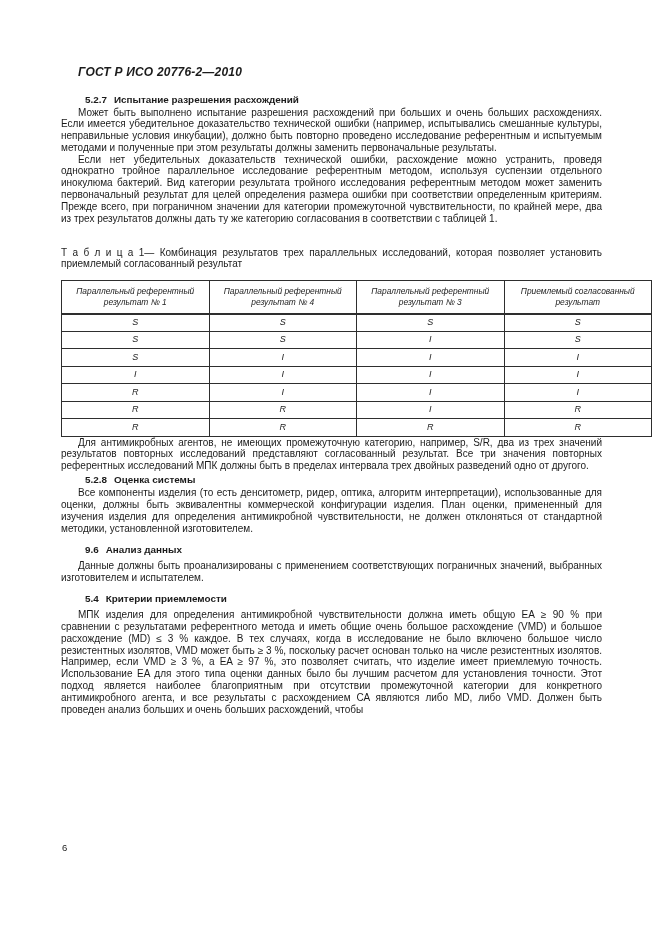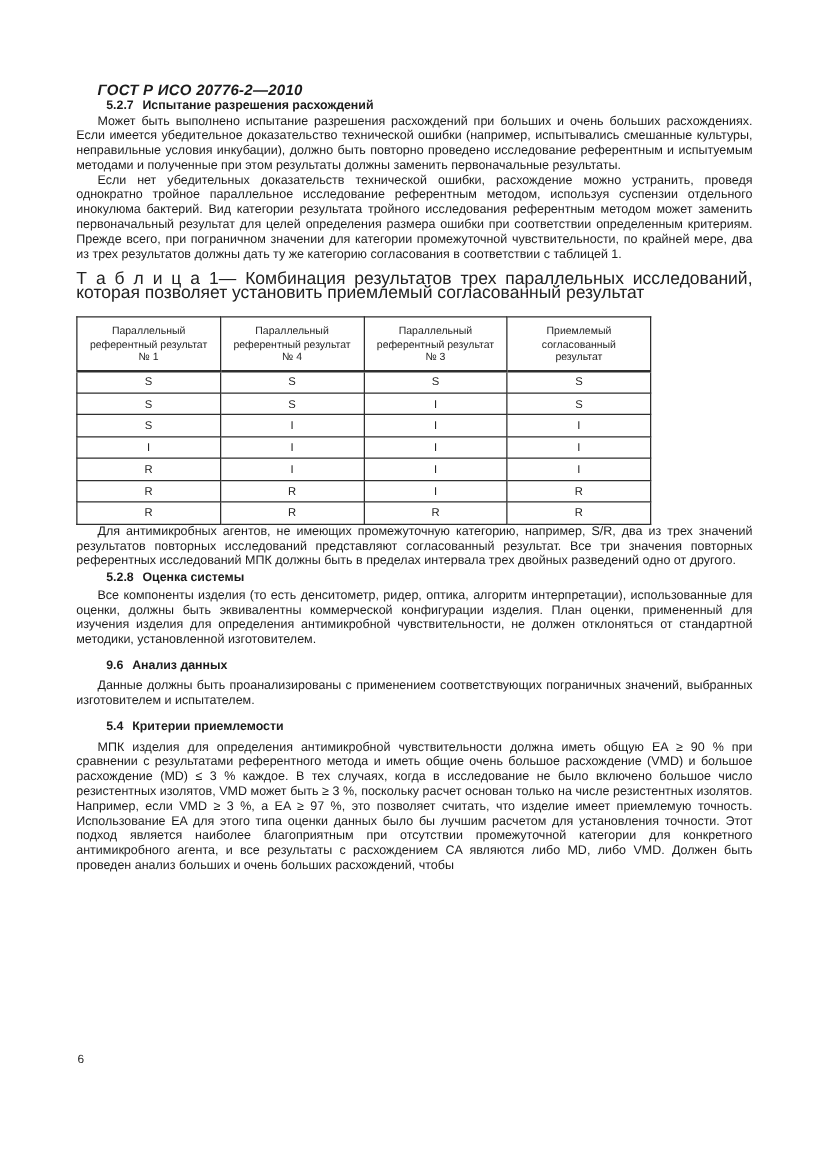--- a/index.html
+++ b/index.html
@@ -24,42 +24,43 @@
   }
   .heading {
     margin:0;
     font-weight:bold;
     font-size:9.9px;
     line-height:12.5px;
     padding-left:24px;
     text-align:left;
   }
   .heading .hnum { margin-right:7px; }
-  .h-first { }
+  .h-first { margin-top:15px; }
   .h-tight { margin-top:2px; margin-bottom:1px; }
   .h-spaced { margin-top:9px; margin-bottom:4px; }
   .para {
     margin:0;
     font-size:10px;
     line-height:11.8px;
     text-align:justify;
     text-indent:17px;
   }
   .tbl-caption {
-    margin-top:8px;
-    font-size:14px;
+    margin-top:24px;
+    font-size:10px;
     line-height:10.8px;
     text-align:justify;
     color:#222;
   }
   table.results {
     margin-top:6px;
-    width:460px;
+    width:591px;
     border-collapse:collapse;
     table-layout:fixed;
+    font-style:italic;
   }
   table.results th, table.results td {
     border:1px solid #2e2e2e;
     box-sizing:border-box;
   }
   table.results th {
     font-weight:normal;
     font-size:8.4px;
     line-height:10.6px;
     text-align:center;

